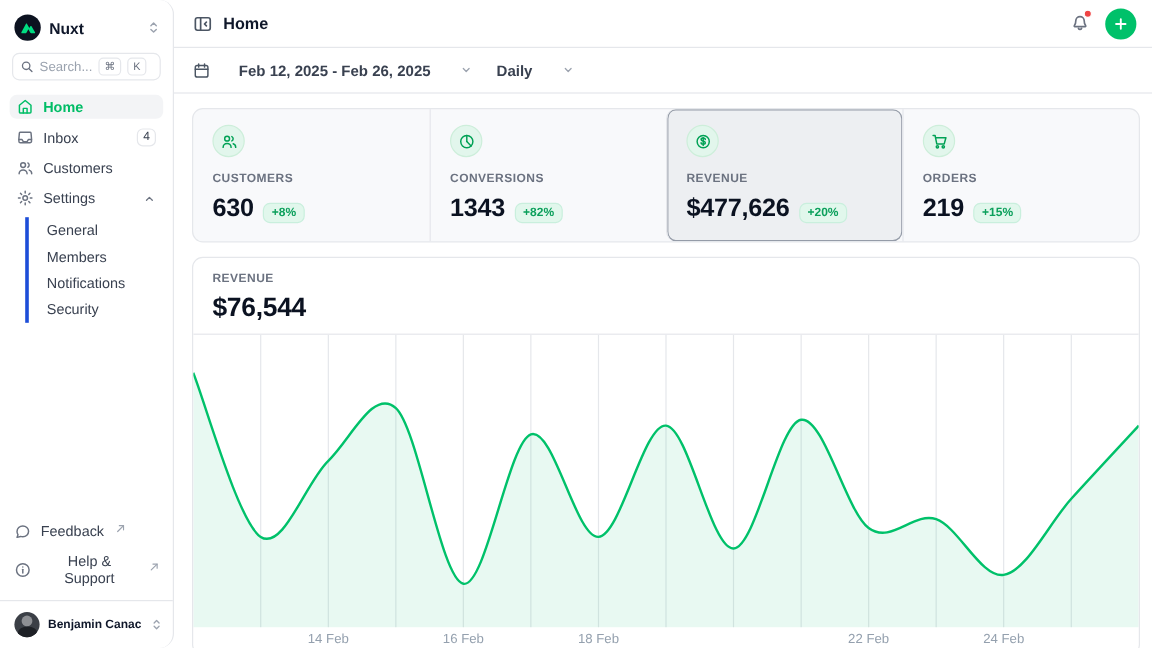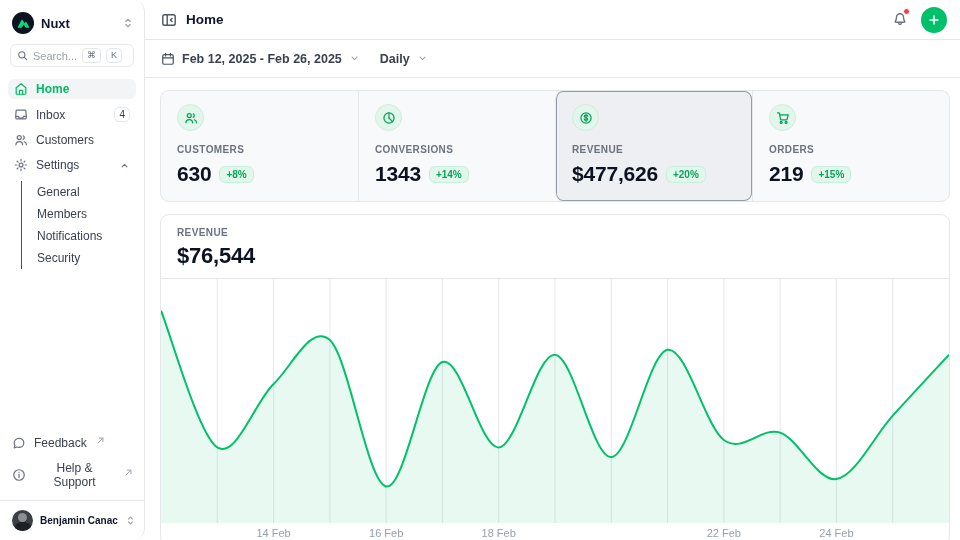--- a/index.html
+++ b/index.html
@@ -26,21 +26,21 @@
   .search-box { display:flex; align-items:center; gap:5px; border:1px solid #e5e7eb; border-radius:6px; padding:3px 17px 3px 6px; margin:0 2px 12px 2px; background:#fff; cursor:text; }
   .search-ph { flex:1; font-size:11px; color:#9aa2ae; }
   .kbd { border:1px solid #e5e7eb; border-radius:4px; background:#fff; font-size:9px; color:#6b7280; padding:1px 4px; line-height:11px; }
 
   .nav { display:flex; flex-direction:column; gap:5px; padding:0 0; }
   .nav-item { display:flex; align-items:center; gap:8px; padding:3px 6px; border-radius:6px; color:#394150; font-size:12px; cursor:pointer; }
   .nav-item .nav-label { flex:1; }
   .nav-item.active { background:#f3f4f6; color:#00bd66; font-weight:600; }
   .nav-item.active .icon { color:#00bd66; }
   .count-badge { border:1px solid #e5e7eb; border-radius:5px; font-size:10px; color:#394150; padding:0px 4px; line-height:13px; background:#fff; }
-  .subnav { margin:1px 0 0 13px; border-left:1px solid #1d4ed8; display:flex; flex-direction:column; }
+  .subnav { margin:1px 0 0 13px; border-left:3px solid #1d4ed8; display:flex; flex-direction:column; }
   .subnav-item { font-size:12px; color:#394150; padding:4px 6px 4px 15px; cursor:pointer; border-radius:6px; }
 
   .sidebar-bottom { margin-top:auto; }
   .sidebar-bottom .nav-item { padding:3px 4px;text-align:center; }
   .ext-arrow { margin-left:2px; color:#9ca3af; position:relative; top:-3px; }
   .user-row { border-top:1px solid #e5e7eb; margin:8px -8px 0 -8px; padding:9px 10px 9px 12px; display:flex; align-items:center; gap:7px; cursor:pointer; }
   .avatar { width:21px; height:21px; border-radius:50%; background:#3b3f46; overflow:hidden; position:relative; flex:none; }
   .avatar::before { content:""; position:absolute; left:6px; top:3px; width:9px; height:9px; border-radius:50%; background:#8d8f93; }
   .avatar::after { content:""; position:absolute; left:2.5px; top:12px; width:16px; height:10px; border-radius:50% 50% 0 0; background:#1d2025; }
   .user-name { font-size:10px; font-weight:700; color:#0f172a; flex:1; white-space:nowrap; }
@@ -48,33 +48,33 @@
   
   .main { flex:1; display:flex; flex-direction:column; min-width:0; }
   .topbar { height:40px; min-height:40px; border-bottom:1px solid #e5e7eb; display:flex; align-items:center; gap:9px; padding:0 13px 0 16px; }
   .topbar-title { font-size:13.5px; font-weight:700; color:#0f172a; }
   .topbar-right { margin-left:auto; display:flex; align-items:center; gap:13px; }
   .bell-btn { position:relative; cursor:pointer; color:#4b5563; }
   .notif-dot { position:absolute; top:-2px; right:-2px; width:7px; height:7px; border-radius:50%; background:#ef4444; border:1px solid #fff; }
   .add-btn { width:26px; height:26px; border-radius:50%; background:#00c16a; display:flex; align-items:center; justify-content:center; cursor:pointer; border:none; }
 
   .toolbar { height:38px; min-height:38px; border-bottom:1px solid #e5e7eb; display:flex; align-items:center; gap:20px; padding:0 16px; }
-  .toolbar-btn { display:flex; align-items:center; gap:7px; font-size:12.5px; font-weight:600; color:#394150; cursor:pointer; background:none; border:none; font-family:inherit; padding:0; }
+  .toolbar-btn { display:flex; align-items:center; gap:24px; font-size:12.5px; font-weight:600; color:#394150; cursor:pointer; background:none; border:none; font-family:inherit; padding:0; }
   .chev { color:#9ca3af; }
 
   .content { padding:12px 10px 0 15px; flex:1; overflow:hidden; }
 
   
   .stats { display:grid; grid-template-columns:repeat(4,1fr); border:1px solid #e5e7eb; border-radius:9px; background:#f8f9fb; }
   .stat-cell { padding:13px 16px 15px 16px; cursor:pointer; }
   .stat-cell + .stat-cell { border-left:1px solid #e5e7eb; }
   .stat-cell.selected { background:#edeff2; box-shadow:inset 0 0 0 1px #959ca8; border-radius:8px; }
   .stat-icon { width:27px; height:27px; border-radius:50%; background:#e2f6ec; border:1px solid #cdeeda; color:#00a155; display:flex; align-items:center; justify-content:center; margin-bottom:13px; }
   .stat-label { font-size:10px; font-weight:600; color:#6b7280; letter-spacing:.04em; margin-bottom:7px; }
-  .stat-value-row { display:flex; align-items:center; gap:8px; }
+  .stat-value-row { display:flex; align-items:flex-end; gap:8px; }
   .stat-value { font-size:21px; font-weight:700; color:#0b1221; letter-spacing:-.01em; }
   .delta-badge { font-size:10px; font-weight:600; color:#0ca05c; background:#e1f7ec; border:1px solid #c9efdd; border-radius:6px; padding:2px 6px; }
 
   
   .chart-card { margin-top:12px; border:1px solid #e5e7eb; border-radius:9px; background:#fff; overflow:hidden; }
   .chart-head { padding:12px 16px 9px 16px; }
   .chart-label { font-size:10px; font-weight:600; color:#6b7280; letter-spacing:.04em; margin-bottom:5px; }
   .chart-value { font-size:22px; font-weight:700; color:#0b1221; letter-spacing:-.01em; }
   .plot { border-top:1px solid #e5e7eb; position:relative; height:245px; cursor:crosshair; }
   .plot svg { position:absolute; inset:0; width:100%; height:100%; }
@@ -299,21 +299,21 @@
           <span class="stat-icon">
             <svg width="14" height="14" viewBox="0 0 16 16" fill="none" stroke="currentColor" stroke-width="1.4" stroke-linecap="round" stroke-linejoin="round">
                 <circle cx="8" cy="8" r="5.8"></circle>
                 <path d="M8 8V2.2"></path>
                 <path d="M8 8l4.1 4.1"></path>
               </svg>
           </span>
           <div class="stat-label">CONVERSIONS</div>
           <div class="stat-value-row">
             <span class="stat-value">1343</span>
-            <span class="delta-badge">+14%</span>
+            <span class="delta-badge">+82%</span>
           </div>
         </div>
 
         <div class="stat-cell selected">
           <span class="stat-icon">
             <svg width="14" height="14" viewBox="0 0 16 16" fill="none" stroke="currentColor" stroke-width="1.4" stroke-linecap="round" stroke-linejoin="round">
                 <circle cx="8" cy="8" r="5.8"></circle>
                 <path d="M8 4.2v7.6"></path>
                 <path d="M10 5.9c0-.8-.9-1.3-2-1.3s-2 .5-2 1.3c0 2 4 1.1 4 3.1 0 .8-.9 1.4-2 1.4s-2-.6-2-1.4"></path>
               </svg>

